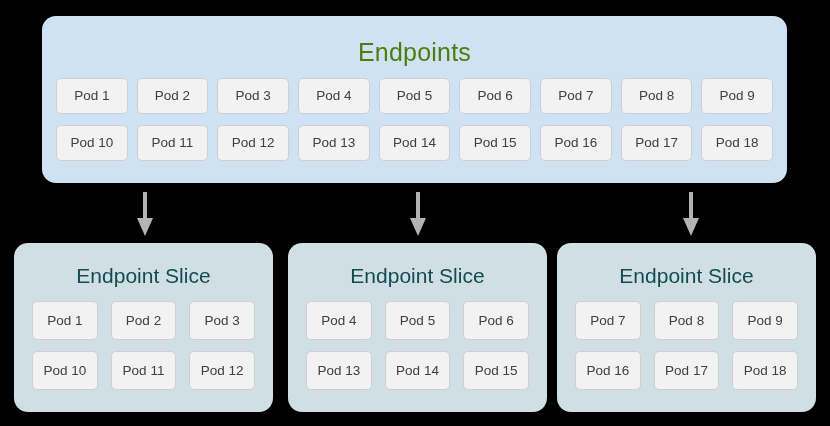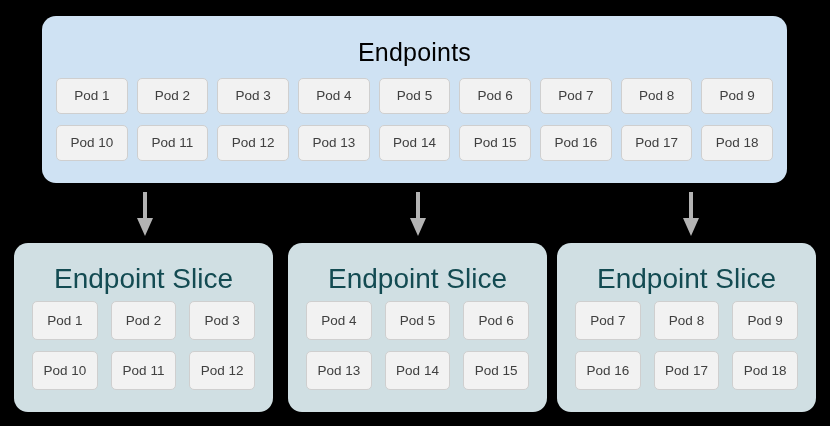--- a/index.html
+++ b/index.html
@@ -31,21 +31,21 @@
     top: 16px;
     width: 745px;
     height: 167px;
     background: #cfe2f3;
     border-radius: 14px;
     box-sizing: border-box;
   }
 
   .panel-title {
     text-align: center;
-    color: #000000;
+    color: #4d7c0f;
     font-size: 25px;
     font-weight: 400;
     letter-spacing: 0.2px;
     line-height: 1;
     padding-top: 24px;
   }
 
   .pod-rows {
     position: absolute;
     left: 0;
@@ -95,21 +95,21 @@
     border-radius: 14px;
     box-sizing: border-box;
   }
   .slice-panel.s1 { left: 14px; }
   .slice-panel.s2 { left: 288px; }
   .slice-panel.s3 { left: 557px; }
 
   .slice-title {
     text-align: center;
     color: #134b52;
-    font-size: 28px;
+    font-size: 21px;
     font-weight: 400;
     line-height: 1;
     padding-top: 22px;
   }
 
   .slice-rows {
     position: absolute;
     left: 0;
     right: 0;
     top: 58px;

